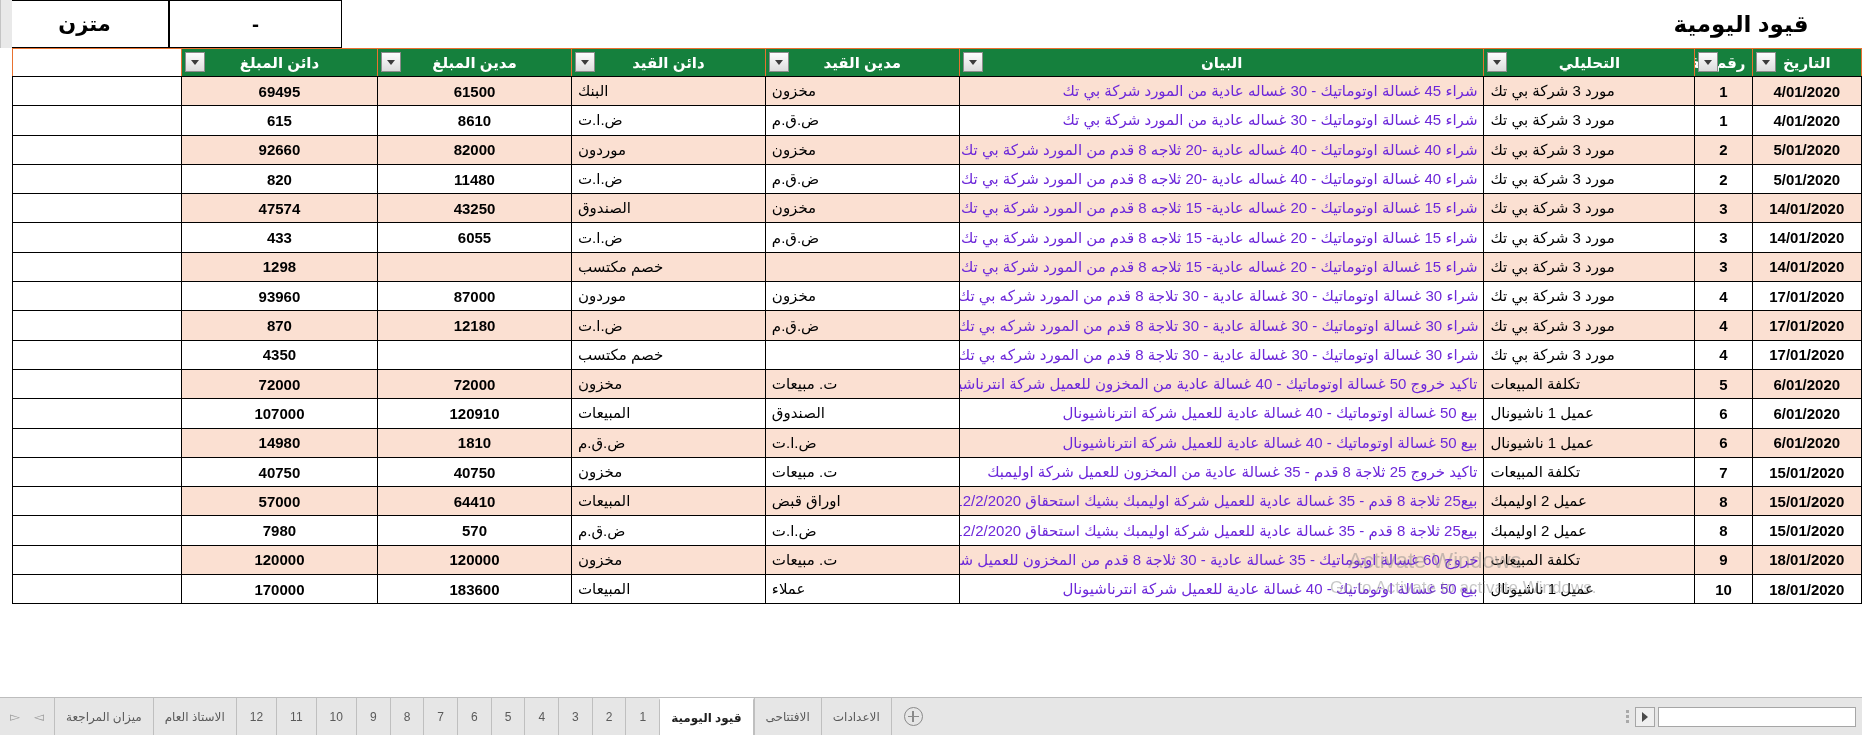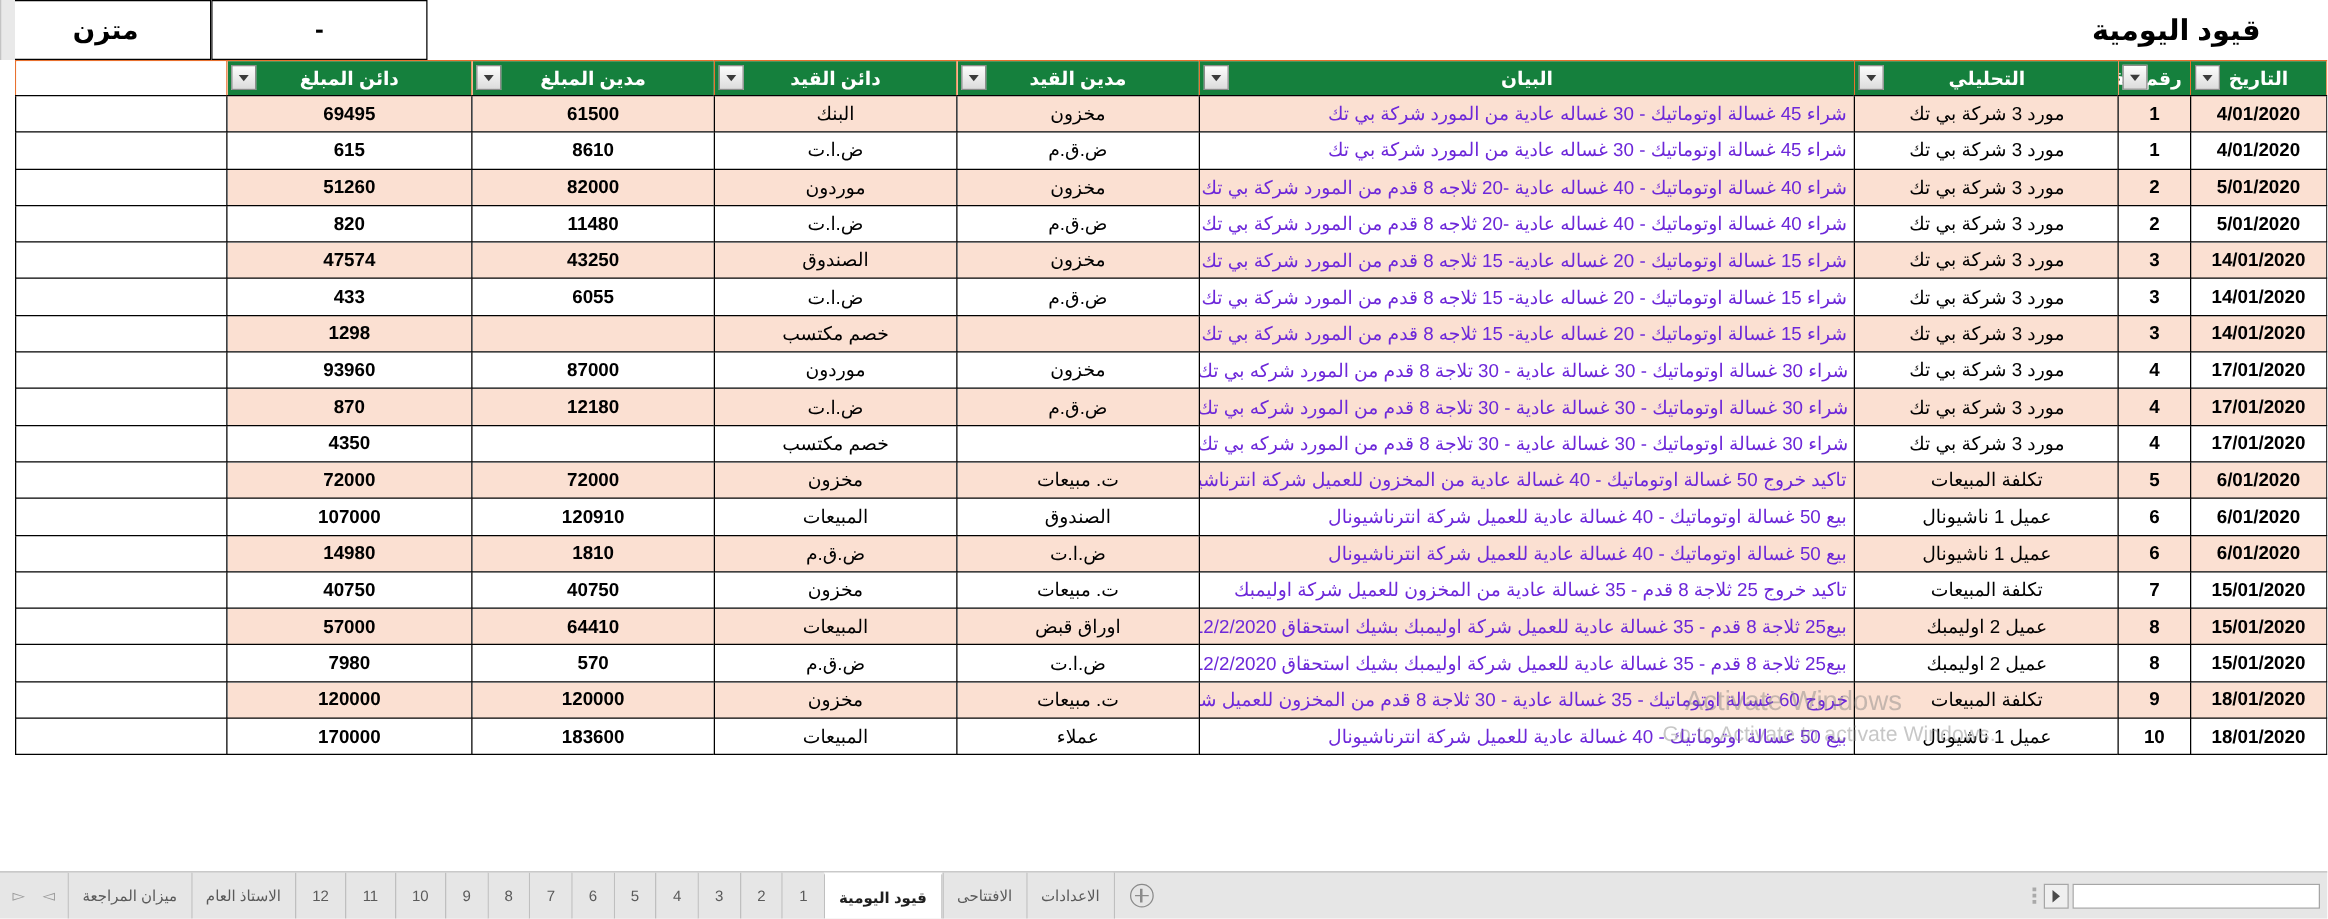--- a/index.html
+++ b/index.html
@@ -110,21 +110,21 @@
     border-right: 4.5px solid transparent;
     border-top: 5px solid #3b3b3b;
   }
 
   tbody tr.odd td  { background: #FBE0D2; }
   tbody tr.even td { background: #ffffff; }
 
   td.num   { text-align: center; font-weight: 700; font-size: 16px; color:#000; }
   td.date  { text-align: center; font-weight: 700; font-size: 16px; color:#000; }
   td.seq   { text-align: center; font-weight: 700; font-size: 16px; color:#000; }
-  td.txt   { text-align: center; font-size: 15px; color:#000; }
+  td.txt   { text-align: left; font-size: 15px; color:#000; }
   td.desc  { text-align: right; font-size: 14.5px; color:#6d28d9; padding-right: 8px; }
 
   
   col.c-date  { width: 96px; }
   col.c-seq   { width: 50px; }
   col.c-anal  { width: 185px; }
   col.c-desc  { width: 460px; }
   col.c-dren  { width: 170px; }
   col.c-cren  { width: 170px; }
   col.c-dram  { width: 170px; }
@@ -368,21 +368,21 @@
             <td class="tail"></td>
           </tr>
           <tr class="odd">
             <td class="date">5/01/2020</td>
             <td class="seq">2</td>
             <td class="txt">مورد 3 شركة بي تك</td>
             <td class="desc">شراء 40 غسالة اوتوماتيك - 40 غساله عادية -20 ثلاجه 8 قدم من المورد شركة بي تك</td>
             <td class="txt">مخزون</td>
             <td class="txt">موردون</td>
             <td class="num">82000</td>
-            <td class="num">51260</td>
+            <td class="num">92660</td>
             <td class="tail"></td>
           </tr>
           <tr class="even">
             <td class="date">5/01/2020</td>
             <td class="seq">2</td>
             <td class="txt">مورد 3 شركة بي تك</td>
             <td class="desc">شراء 40 غسالة اوتوماتيك - 40 غساله عادية -20 ثلاجه 8 قدم من المورد شركة بي تك</td>
             <td class="txt">ض.ق.م</td>
             <td class="txt">ض.ا.ت</td>
             <td class="num">11480</td>

